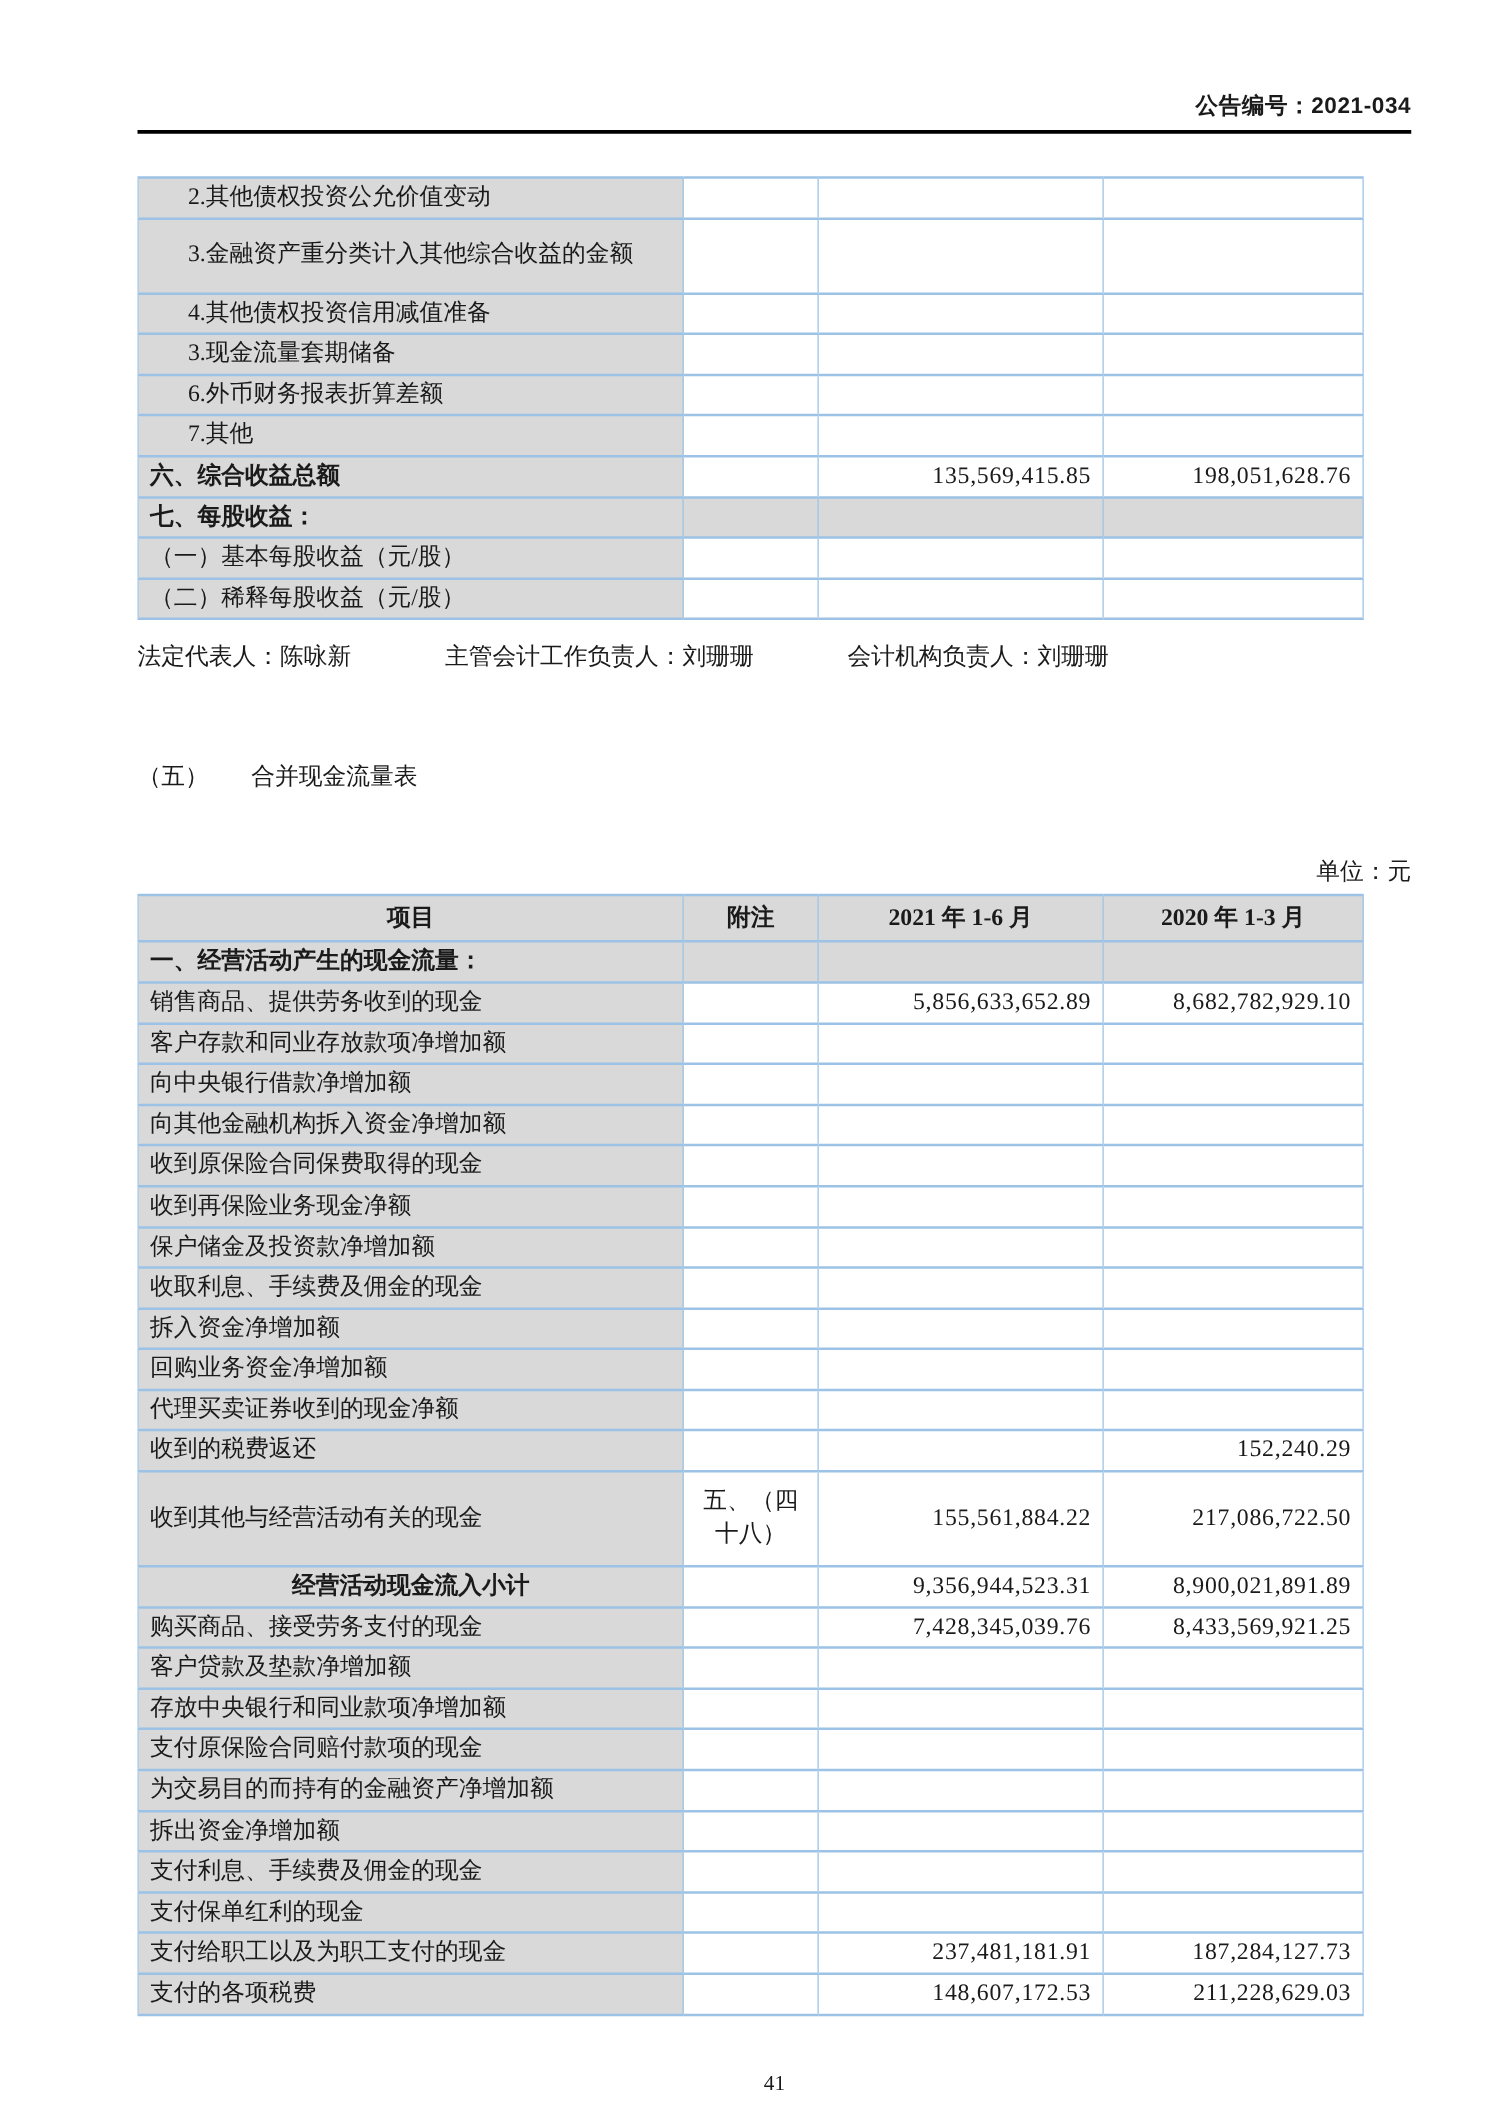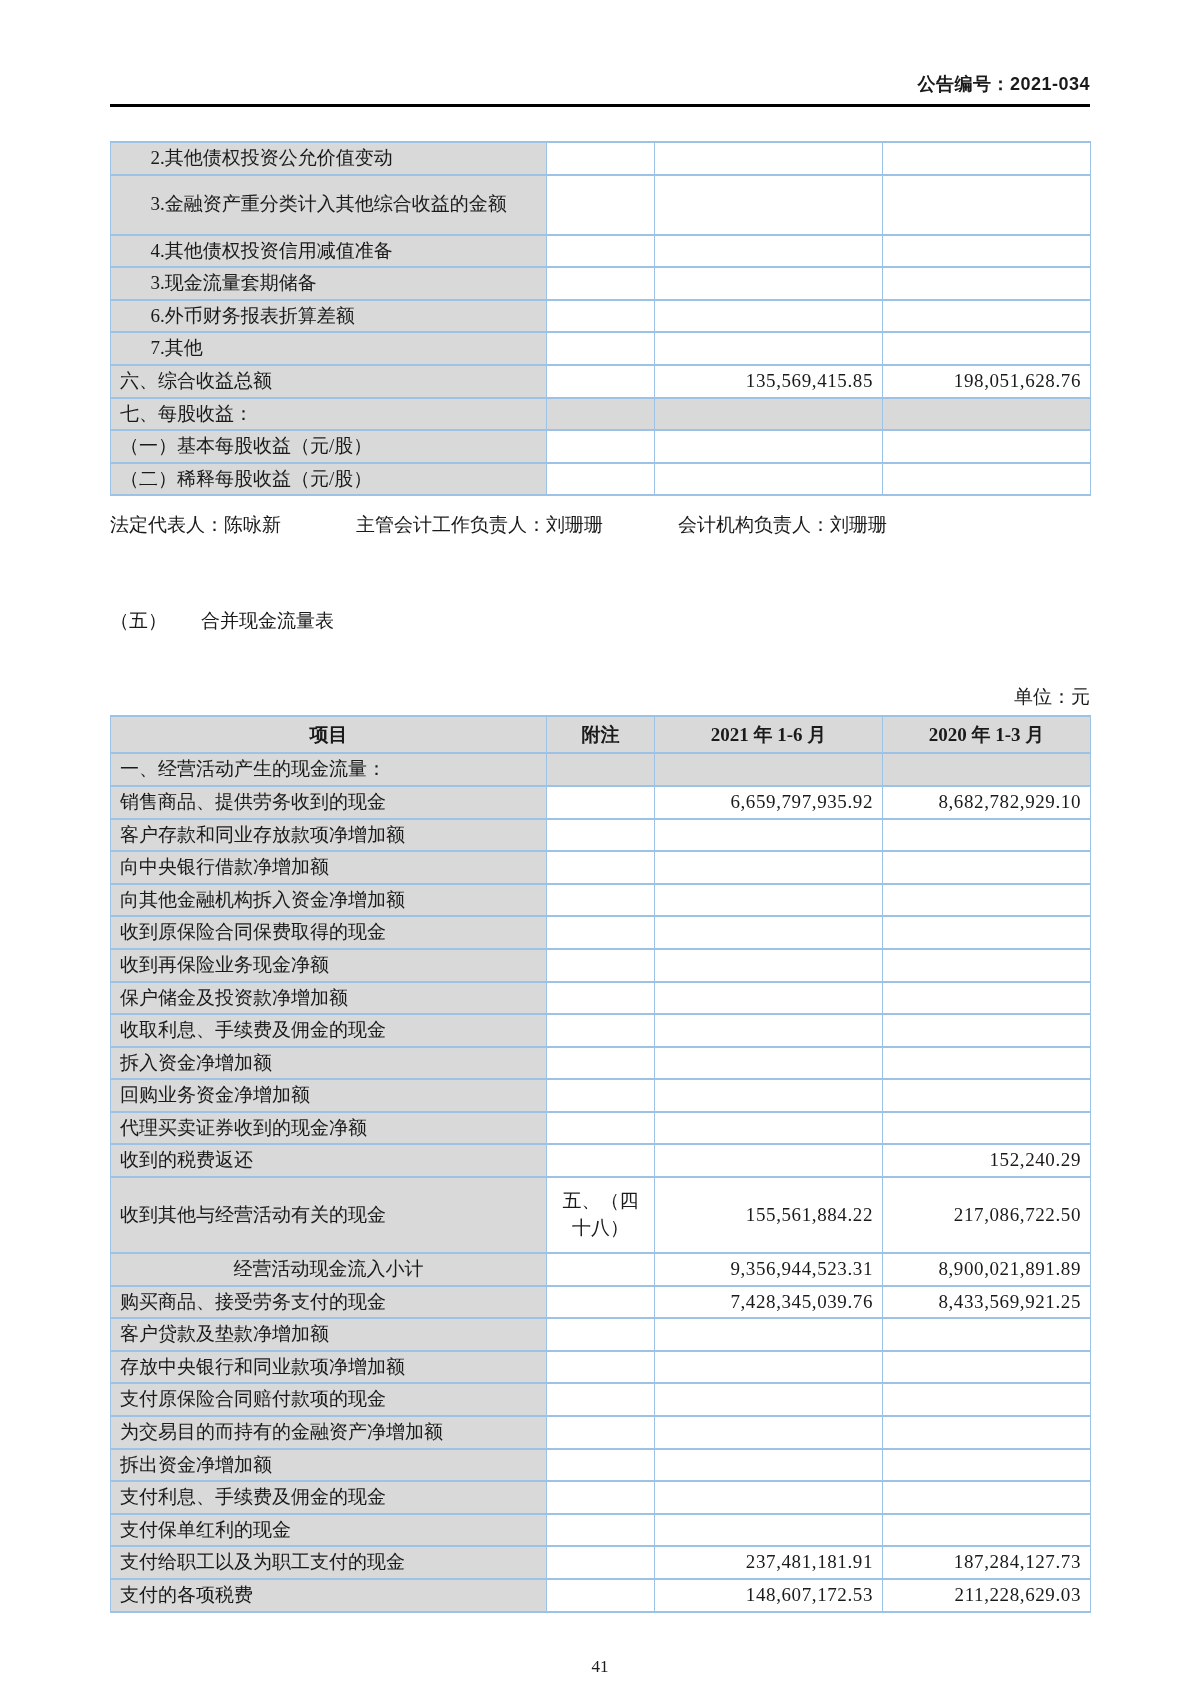--- a/index.html
+++ b/index.html
@@ -5,21 +5,21 @@
   html,body{margin:0;padding:0;background:#ffffff;}
   body{
     width:1200px;height:1697px;
     font-family:"Liberation Serif","DejaVu Serif",serif;
     color:#1a1a1a;
     position:relative;
   }
   .page{
     width:1200px;height:1697px;
     box-sizing:border-box;
-    padding:72px 110px 0 110px;
+    padding:72px 71px 0 110px;
     background:#ffffff;
   }
   .doc-header{
     text-align:right;
     font-size:18px;
     font-weight:600;
     margin-bottom:8px;
     letter-spacing:0.5px;
   }
   .doc-header .hnum{
@@ -51,21 +51,21 @@
   }
   .fin th{
     background:#d9d9d9;
     font-weight:bold;
     text-align:center;
     height:37px;
     font-size:19px;
     margin-left:40px;
   }
   .fin td.gray{background:#d9d9d9;}
-  .fin td.bold{font-weight:normal;}
+  .fin td.bold{font-weight:bold;}
   .fin td.center{text-align:center;text-indent:0;}
   .fin td.indent{text-indent:1.6em;}
   .fin td.note{text-align:center;}
   .fin td.num{text-align:right;letter-spacing:0.6px;}
   .fin tr.tall td{height:76px;}
   .fin tr.twoline td{height:60px;}
   .signature-row{
     display:flex;
     gap:75px;
     font-size:19px;
@@ -200,21 +200,21 @@
     <tbody id="cashflow-tbody">
         <tr>
           <td class="label gray bold">一、经营活动产生的现金流量：</td>
           <td class="note gray"></td>
           <td class="num gray"></td>
           <td class="num gray"></td>
         </tr>
         <tr>
           <td class="label gray">销售商品、提供劳务收到的现金</td>
           <td class="note"></td>
-          <td class="num">6,659,797,935.92</td>
+          <td class="num">5,856,633,652.89</td>
           <td class="num">8,682,782,929.10</td>
         </tr>
         <tr>
           <td class="label gray">客户存款和同业存放款项净增加额</td>
           <td class="note"></td>
           <td class="num"></td>
           <td class="num"></td>
         </tr>
         <tr>
           <td class="label gray">向中央银行借款净增加额</td>

